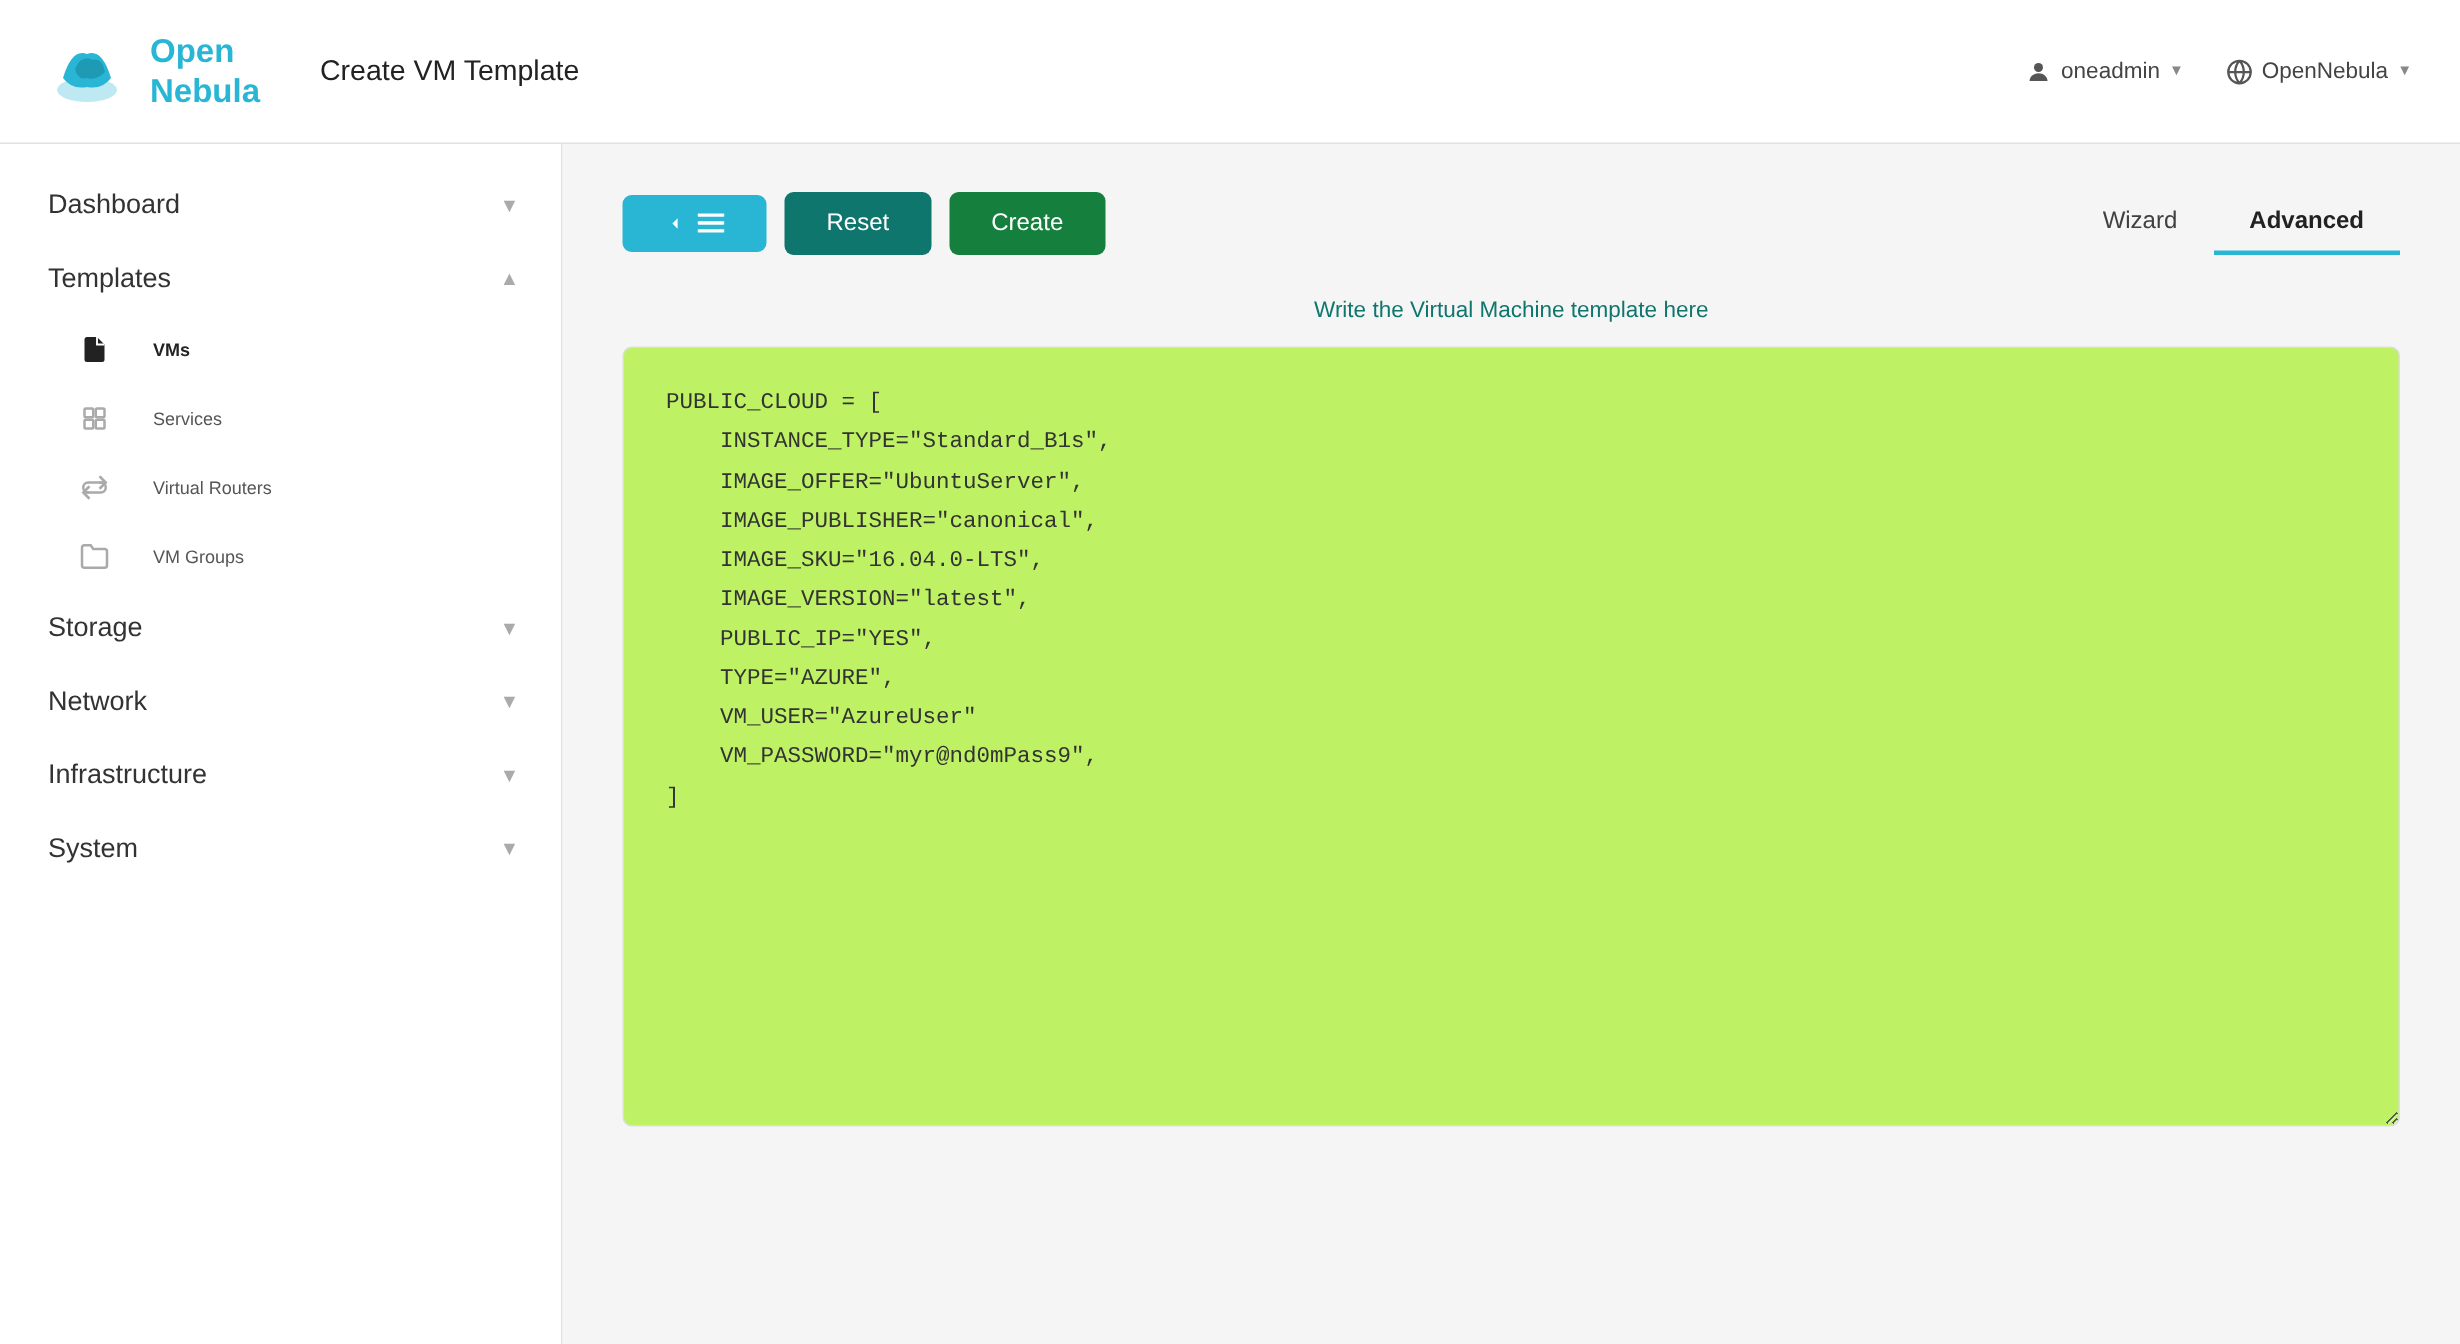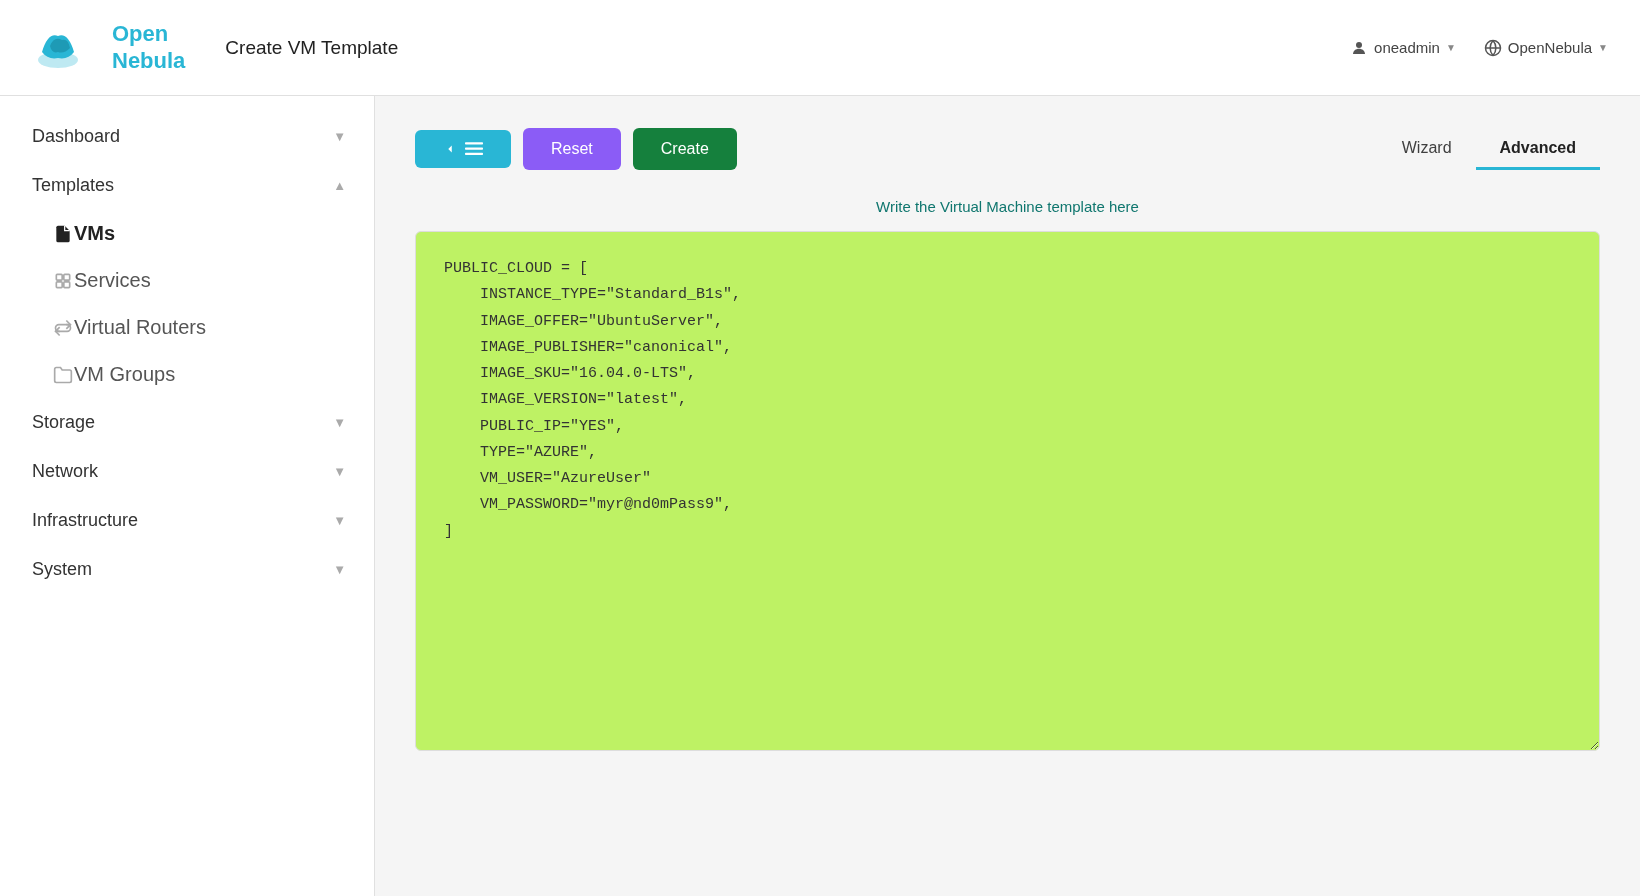--- a/index.html
+++ b/index.html
@@ -12,21 +12,21 @@
       justify-content: space-between;
       background: #fff;
       border-bottom: 1px solid #e0e0e0;
       padding: 0 32px;
       height: 96px;
       flex-shrink: 0;
     }
     .logo {
       display: flex;
       align-items: center;
-      gap: 28px;
+      gap: 16px;
     }
     .logo-icon {
       width: 52px;
       height: 52px;
     }
     .logo-text {
       font-size: 22px;
       font-weight: 700;
       color: #111;
       line-height: 1.2;
@@ -86,23 +86,23 @@
       cursor: pointer;
       border-left: 4px solid transparent;
     }
     .sidebar-item .chevron-icon {
       font-size: 13px;
       color: #aaa;
     }
     .sidebar-sub-item {
       display: flex;
       align-items: center;
-      gap: 0;
+      gap: 28px;
       padding: 12px 28px 12px 52px;
-      font-size: 20px;
+      font-size: 12px;
       color: #555;
       cursor: pointer;
     }
     .sidebar-sub-item.active {
       color: #222;
       font-weight: 600;
     }
     .sub-icon {
       width: 22px;
       height: 22px;
@@ -138,21 +138,21 @@
       cursor: pointer;
     }
     .btn-back {
       background: #29b6d5;
       color: #fff;
       display: flex;
       align-items: center;
       gap: 8px;
     }
     .btn-reset {
-      background: #8b5cf6;
+      background: #0f766e;
       color: #fff;
     }
     .btn-create {
       background: #15803d;
       color: #fff;
     }
 
     
     .tabs {
       display: flex;

